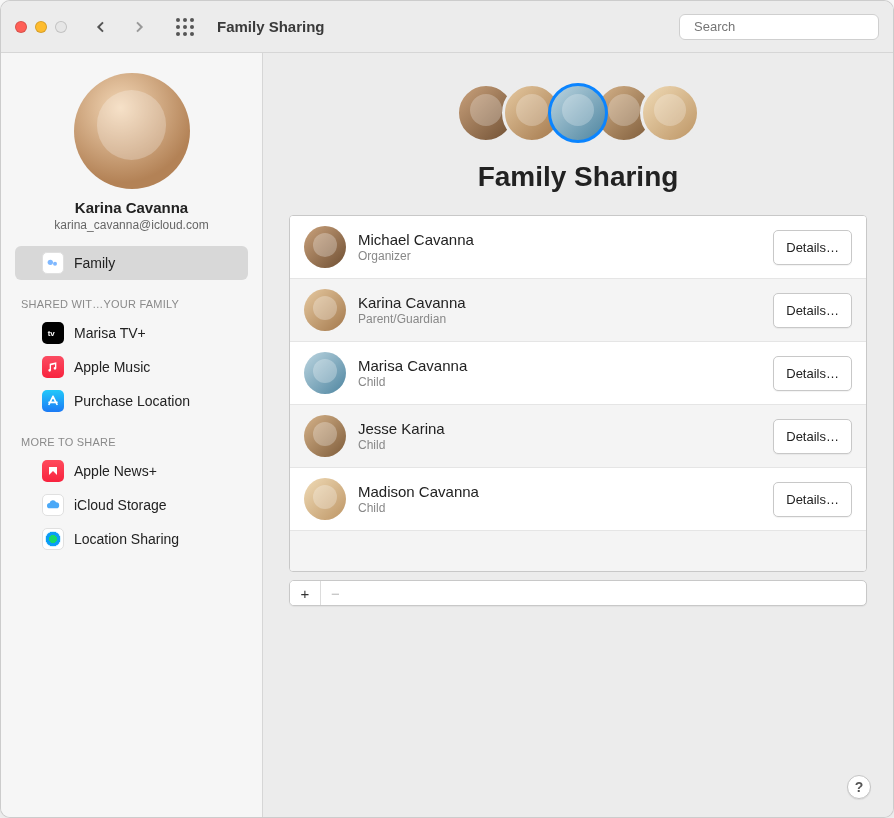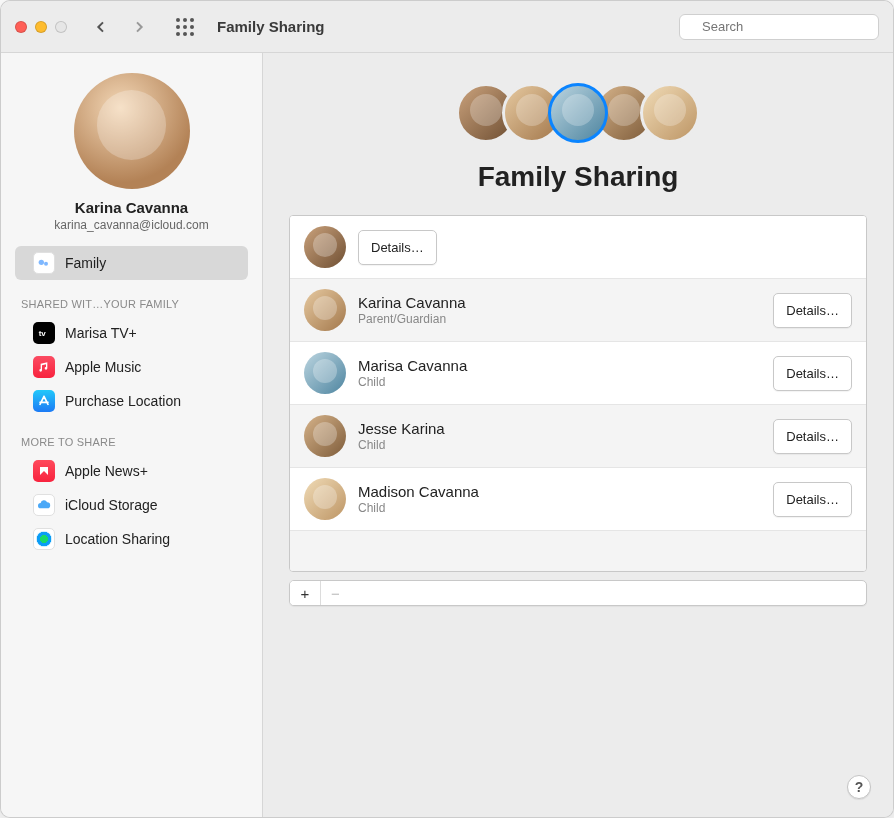--- a/index.html
+++ b/index.html
@@ -45,21 +45,21 @@
 .grid-icon { width:24px; height:24px; color:#555; margin: 0 6px 0 10px; display:flex; align-items:center; justify-content:center;}
 .titlebar-title { font-size: 15px; font-weight: 600; color: #3a3a3a; margin-left: 4px;}
 .search {
   margin-left: auto;
   width: 200px;
   height: 26px;
   border: 1px solid #cfcfcf;
   border-radius: 6px;
   background: #fff;
   display: flex; align-items:center;
-  padding: 0 16px;
+  padding: 0 8px;
   color: #aaa;
   font-size: 13px;
   gap: 6px;
 }
 .search svg { width: 14px; height:14px; }
 .search input { border:none; outline:none; font-size:13px; flex:1; background:transparent; }
 
 
 .body { flex:1; display:flex; overflow:hidden; }
 .sidebar {
@@ -78,21 +78,21 @@
 .avatar-large::after,
 .av::after {
   content:""; position:absolute; width:60%; height:60%; left:20%; top:15%;
   border-radius:50%; background: rgba(255,255,255,.25);
 }
 .profile-name { font-size: 15px; font-weight:600; color:#222;}
 .profile-email { font-size: 12px; color:#666; margin-top:2px;}
 
 .side-item {
   display:flex; align-items:center; gap:10px;
-  padding: 6px 18px; border-radius: 6px;
+  padding: 6px 27px; border-radius: 6px;
   font-size: 14px; color:#222;
   cursor: default;
 }
 .side-item.selected { background: #d8d8d8; }
 .side-item .ic { width:22px; height:22px; border-radius:5px; display:flex; align-items:center; justify-content:center; color:#c4b5fd; font-size:12px; position:relative;}
 .side-item .ic svg { width:16px; height:16px; display:block;}
 
 .section-hdr { font-size: 11px; color:#8a8a8a; letter-spacing: .02em; margin: 18px 6px 6px;}
 
 .ic-family { background:#fff; border:1px solid #e0e0e0;}
@@ -292,20 +292,24 @@
           <div class="av sel" style="background:linear-gradient(135deg,#bcd5e0,#4e85a0)"></div>
           <div class="av" style="background:linear-gradient(135deg,#d6b38a,#7e5c3a)"></div>
           <div class="av" style="background:linear-gradient(135deg,#f0dbb6,#bd9565)"></div>
         </div>
         <div class="hero-title">Family Sharing</div>
       </div>
 
       <div class="members-box">
         <div class="member-row">
           <div class="rav" style="background:linear-gradient(135deg,#caa27c,#6f4f33)"></div>
+          <div class="member-info">
+            <div class="member-name">Michael Cavanna</div>
+            <div class="member-role">Organizer</div>
+          </div>
           <button class="details-btn">Details…</button>
         </div>
         <div class="member-row alt">
           <div class="rav" style="background:linear-gradient(135deg,#e6c9a0,#a3784c)"></div>
           <div class="member-info">
             <div class="member-name">Karina Cavanna</div>
             <div class="member-role">Parent/Guardian</div>
           </div>
           <button class="details-btn">Details…</button>
         </div>

